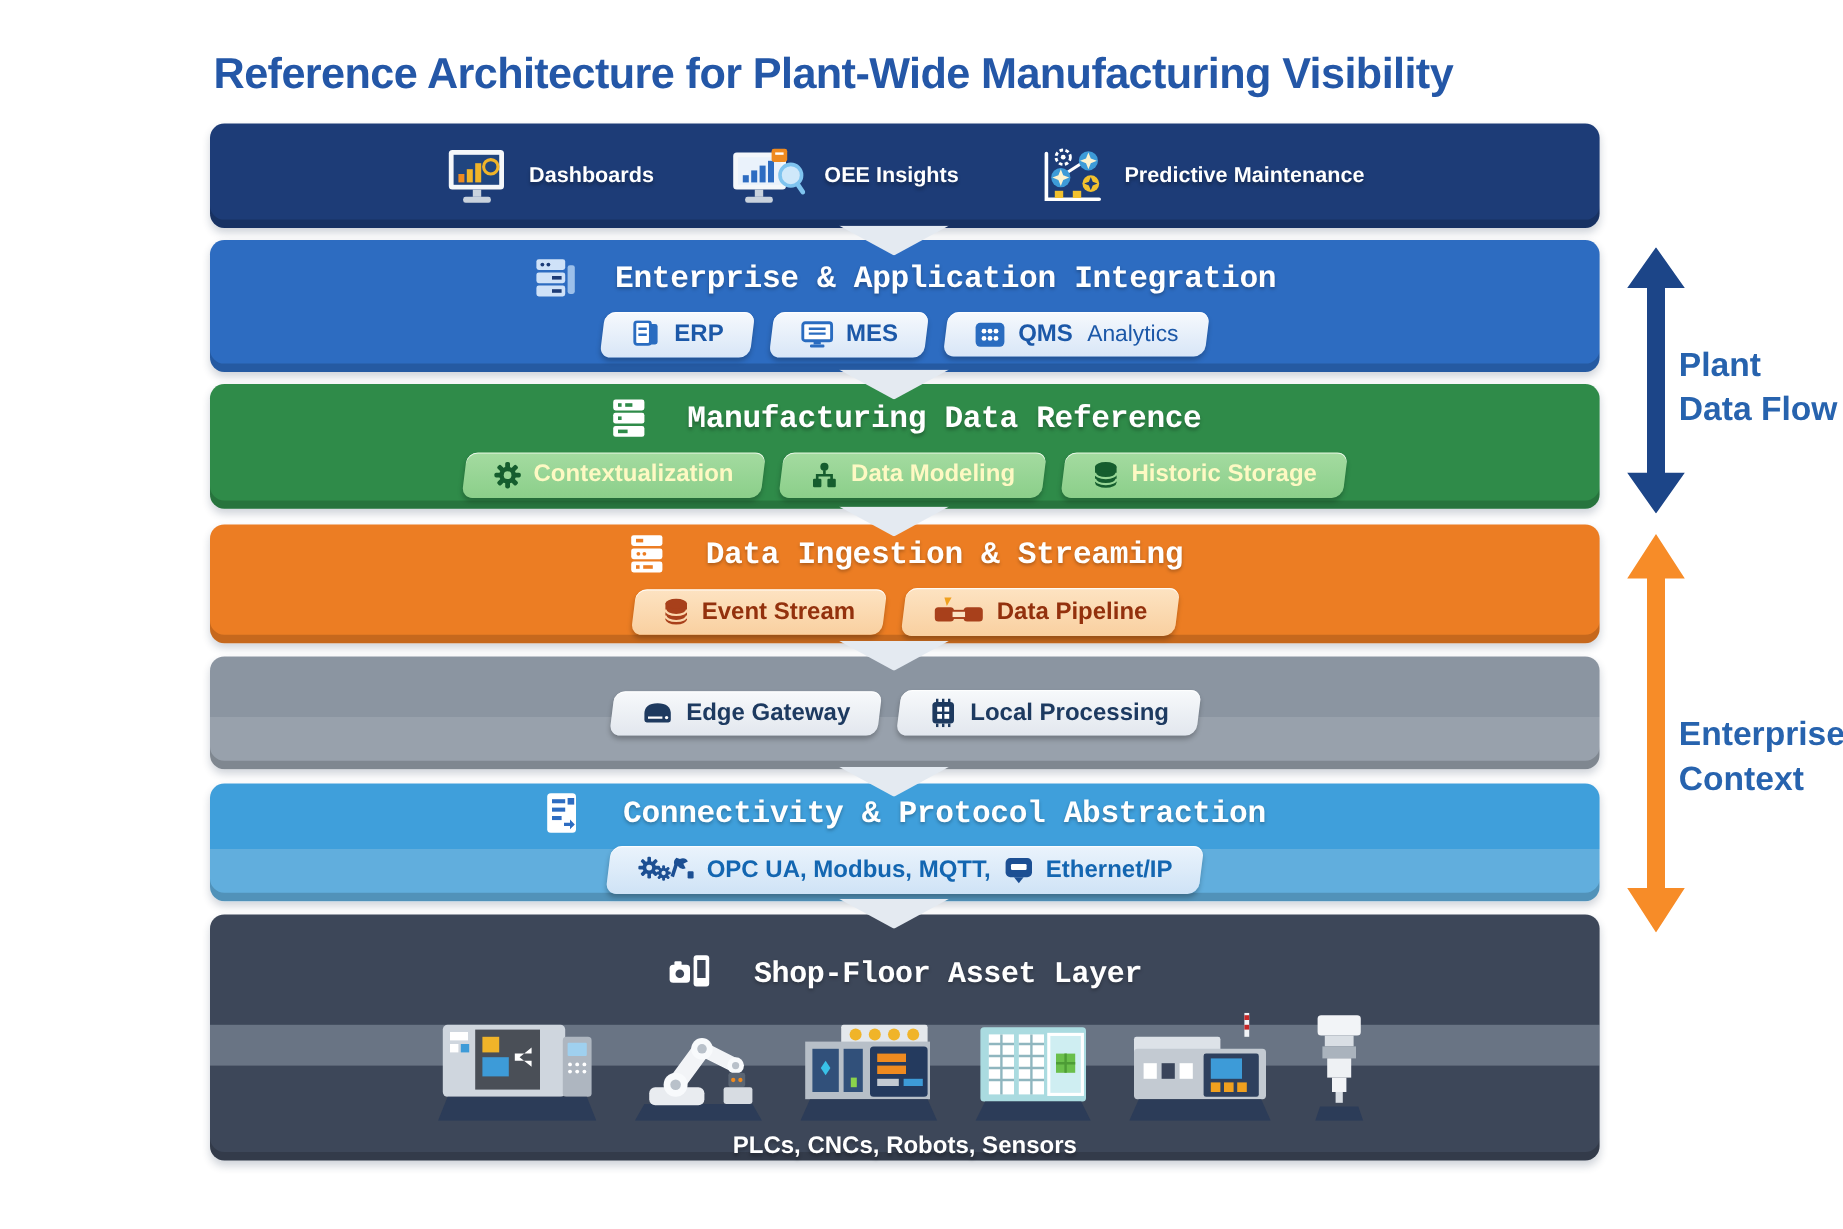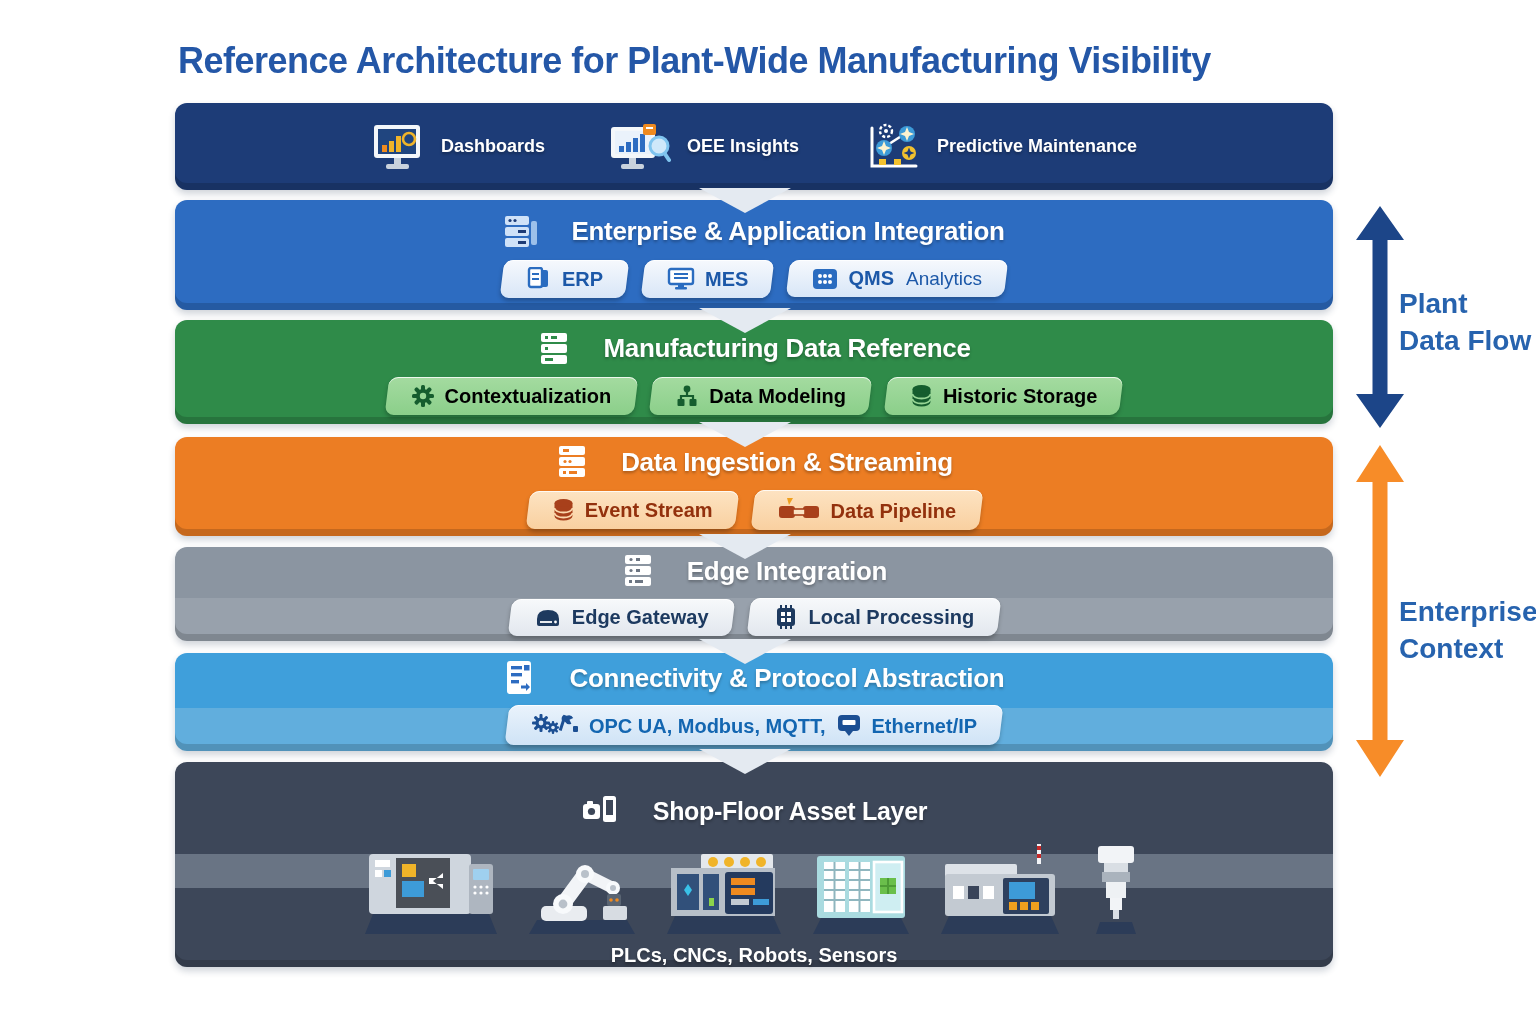--- a/index.html
+++ b/index.html
@@ -17,37 +17,37 @@
   .b4{top:437px;height:99px;background:#ec7d23;gap:9px;}
   .b5{top:547px;height:94px;background:linear-gradient(180deg,#8b95a1 0 54%,#98a1ac 54% 100%);gap:8px;}
   .b6{top:653px;height:98px;background:linear-gradient(180deg,#3f9fdb 0 56%,#61aedd 56% 100%);gap:8px;}
   .b7{top:762px;height:205px;background:#3d4759;justify-content:flex-end;}
   .b7 .stripe{position:absolute;left:0;top:92px;width:100%;height:34px;
               background:rgba(198,208,221,.33);}
   
   .chev{position:absolute;left:699px;width:92px;height:25px;background:#e4eaf1;
         clip-path:polygon(0 0,100% 0,50% 100%);z-index:6;}
   
-  .hdr{display:flex;align-items:center;gap:32px;z-index:2;}
+  .hdr{display:flex;align-items:center;gap:32px;z-index:2;font-family:Liberation Mono, monospace;}
   .hdr .htxt{font-size:26px;font-weight:700;color:#ffffff;text-shadow:0 2px 3px rgba(0,0,0,.28);
              letter-spacing:-0.3px;}
   
   .appitem{display:flex;align-items:center;gap:16px;}
   .appitem .altxt{font-size:18px;font-weight:700;color:#ffffff;text-shadow:0 2px 3px rgba(0,0,0,.3);}
   
   .chiprow{display:flex;gap:16px;align-items:center;z-index:2;}
-  .chip{position:relative;display:flex;align-items:flex-end;gap:10px;padding:7px 24px;z-index:1;}
+  .chip{position:relative;display:flex;align-items:center;gap:10px;padding:7px 24px;z-index:1;}
   .chip::before{content:"";position:absolute;inset:0;border-radius:9px;transform:skewX(-7deg);
         z-index:-1;box-shadow:0 3px 4px rgba(0,0,0,.25), inset 0 1px 0 rgba(255,255,255,.8);}
   .chip .ctxt{font-size:20px;font-weight:700;white-space:nowrap;}
   .chip .ctxt2{font-size:19px;font-weight:400;margin-left:2px;}
   .chip-ent::before{background:linear-gradient(180deg,#f6f9fd,#d8e6f7);}
   .chip-ent .ctxt,.chip-ent .ctxt2{color:#1c58a8;}
   .chip-grn::before{background:linear-gradient(180deg,#a4dba0,#8bcf8a);}
-  .chip-grn .ctxt{color:#000000;}
+  .chip-grn .ctxt{color:#fef9c3;}
   .chip-org::before{background:linear-gradient(180deg,#fde3c2,#f9d0a0);}
   .chip-org .ctxt{color:#93310d;}
   .chip-gry::before{background:linear-gradient(180deg,#f7f9fb,#e2e7ee);}
   .chip-gry .ctxt{color:#1d3a60;}
   .chip-blu::before{background:linear-gradient(180deg,#eaf3fc,#cfe3f6);}
   .chip-blu .ctxt{color:#1366b1;}
   
   .machines{display:flex;align-items:flex-end;gap:30px;margin-top:6px;z-index:2;height:100px;}
   .b7 .hdr{margin-top:16px;}
   .caption{font-size:20px;font-weight:700;color:#ffffff;margin-top:10px;z-index:2;
@@ -243,34 +243,20 @@
           <rect x="2" y="9" width="16" height="12" rx="3" fill="#a8401b"></rect>
           <rect x="26" y="9" width="16" height="12" rx="3" fill="#a8401b"></rect>
           <rect x="16" y="12" width="12" height="6" fill="#fbe3c4" stroke="#a8401b" stroke-width="1.6"></rect>
         </svg>
         <span class="ctxt">Data Pipeline</span>
       </div>
     </div>
   </div>
 
   <div class="band b5">
-    <div class="hdr">
-      <svg width="34" height="38" viewBox="0 0 34 38">
-        <rect x="4" y="3" width="26" height="9" rx="2" fill="#ffffff"></rect>
-        <rect x="4" y="14" width="26" height="9" rx="2" fill="#ffffff"></rect>
-        <rect x="4" y="25" width="26" height="9" rx="2" fill="#ffffff"></rect>
-        <circle cx="10" cy="7.5" r="1.6" fill="#6c7582"></circle>
-          <rect x="15" y="6" width="4" height="3" fill="#6c7582"></rect>
-        <circle cx="10" cy="18.5" r="1.6" fill="#6c7582"></circle>
-          <rect x="15" y="17" width="4" height="3" fill="#6c7582"></rect>
-        <rect x="8" y="28" width="3" height="3" fill="#6c7582"></rect>
-          <rect x="14" y="28" width="8" height="3" fill="#6c7582"></rect>
-      </svg>
-      <span class="htxt">Edge Integration</span>
-    </div>
     <div class="chiprow">
       <div class="chip chip-gry">
         <svg width="28" height="22" viewBox="0 0 28 22">
           <path d="M3 12 Q3 3 14 3 Q25 3 25 12 V17 Q25 19 23 19 H5 Q3 19 3 17 Z" fill="#1e3a5f"></path>
           <line x1="6" y1="15" x2="18" y2="15" stroke="#ffffff" stroke-width="1.8"></line>
           <circle cx="21.5" cy="15" r="1.4" fill="#ffffff"></circle>
         </svg>
         <span class="ctxt">Edge Gateway</span>
       </div>
       <div class="chip chip-gry">

